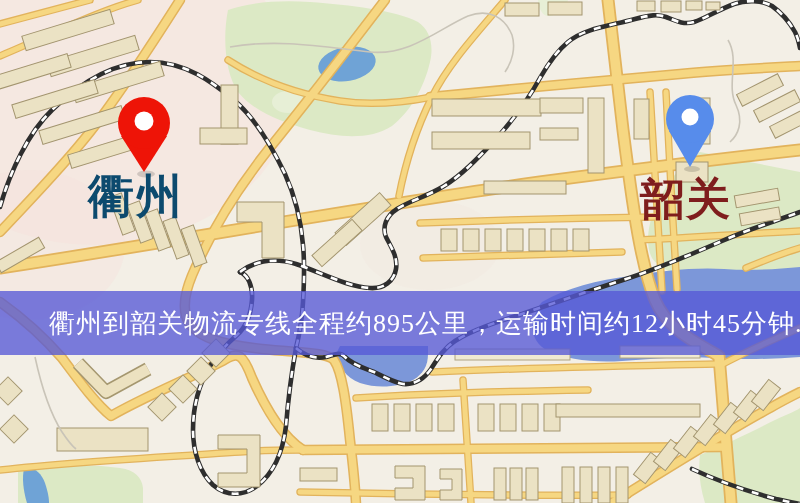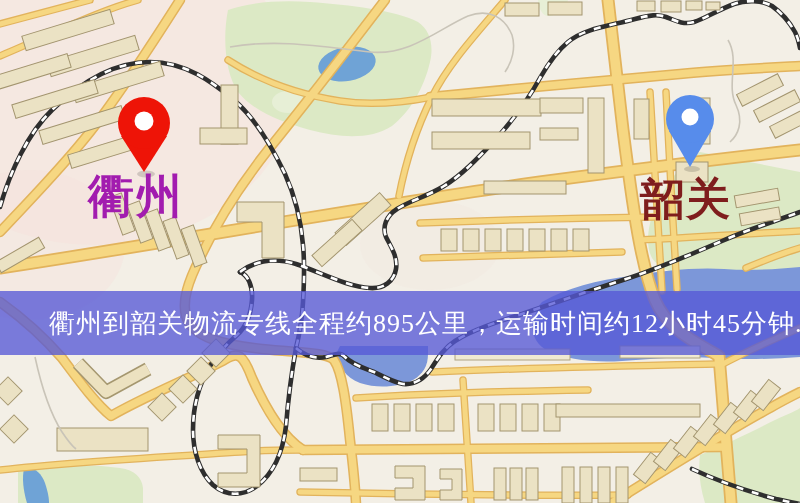--- a/index.html
+++ b/index.html
@@ -21,21 +21,21 @@
   .bld{fill:#ebe2c4;stroke:#a3956f;stroke-width:1px;}
   .bld-lt{fill:#f0e9d2;stroke:#b0a482;stroke-width:1px;}
   .park{fill:#dce9c5;stroke:none;}
   .park-lt{fill:#e7efd6;stroke:none;}
   .water{fill:#7c97d9;stroke:none;}
   .pond{fill:#6fa3d6;stroke:none;}
   .path-ln{fill:none;stroke:#c9c4b8;stroke-width:1.6px;}
 
   .pin-label{position:absolute;font-family:"Liberation Serif",serif;font-weight:600;
              white-space:nowrap;line-height:1;letter-spacing:2px;}
-  .origin-label{left:88px;top:174px;font-size:46px;color:#a21caf;}
+  .origin-label{left:88px;top:174px;font-size:46px;color:#0c4a6e;}
   .dest-label{left:640px;top:178px;font-size:44px;color:#7f1d1d;}
 
   .banner{position:absolute;left:0;top:291px;width:800px;height:64px;
           background:rgba(86,88,214,0.78);display:flex;align-items:center;}
   .banner-text{color:#ffffff;font-family:"Liberation Serif",serif;font-size:26px;
                letter-spacing:1px;padding-left:25px;white-space:nowrap;margin-left:24px;}
 </style>
 </head>
 <body>
 

